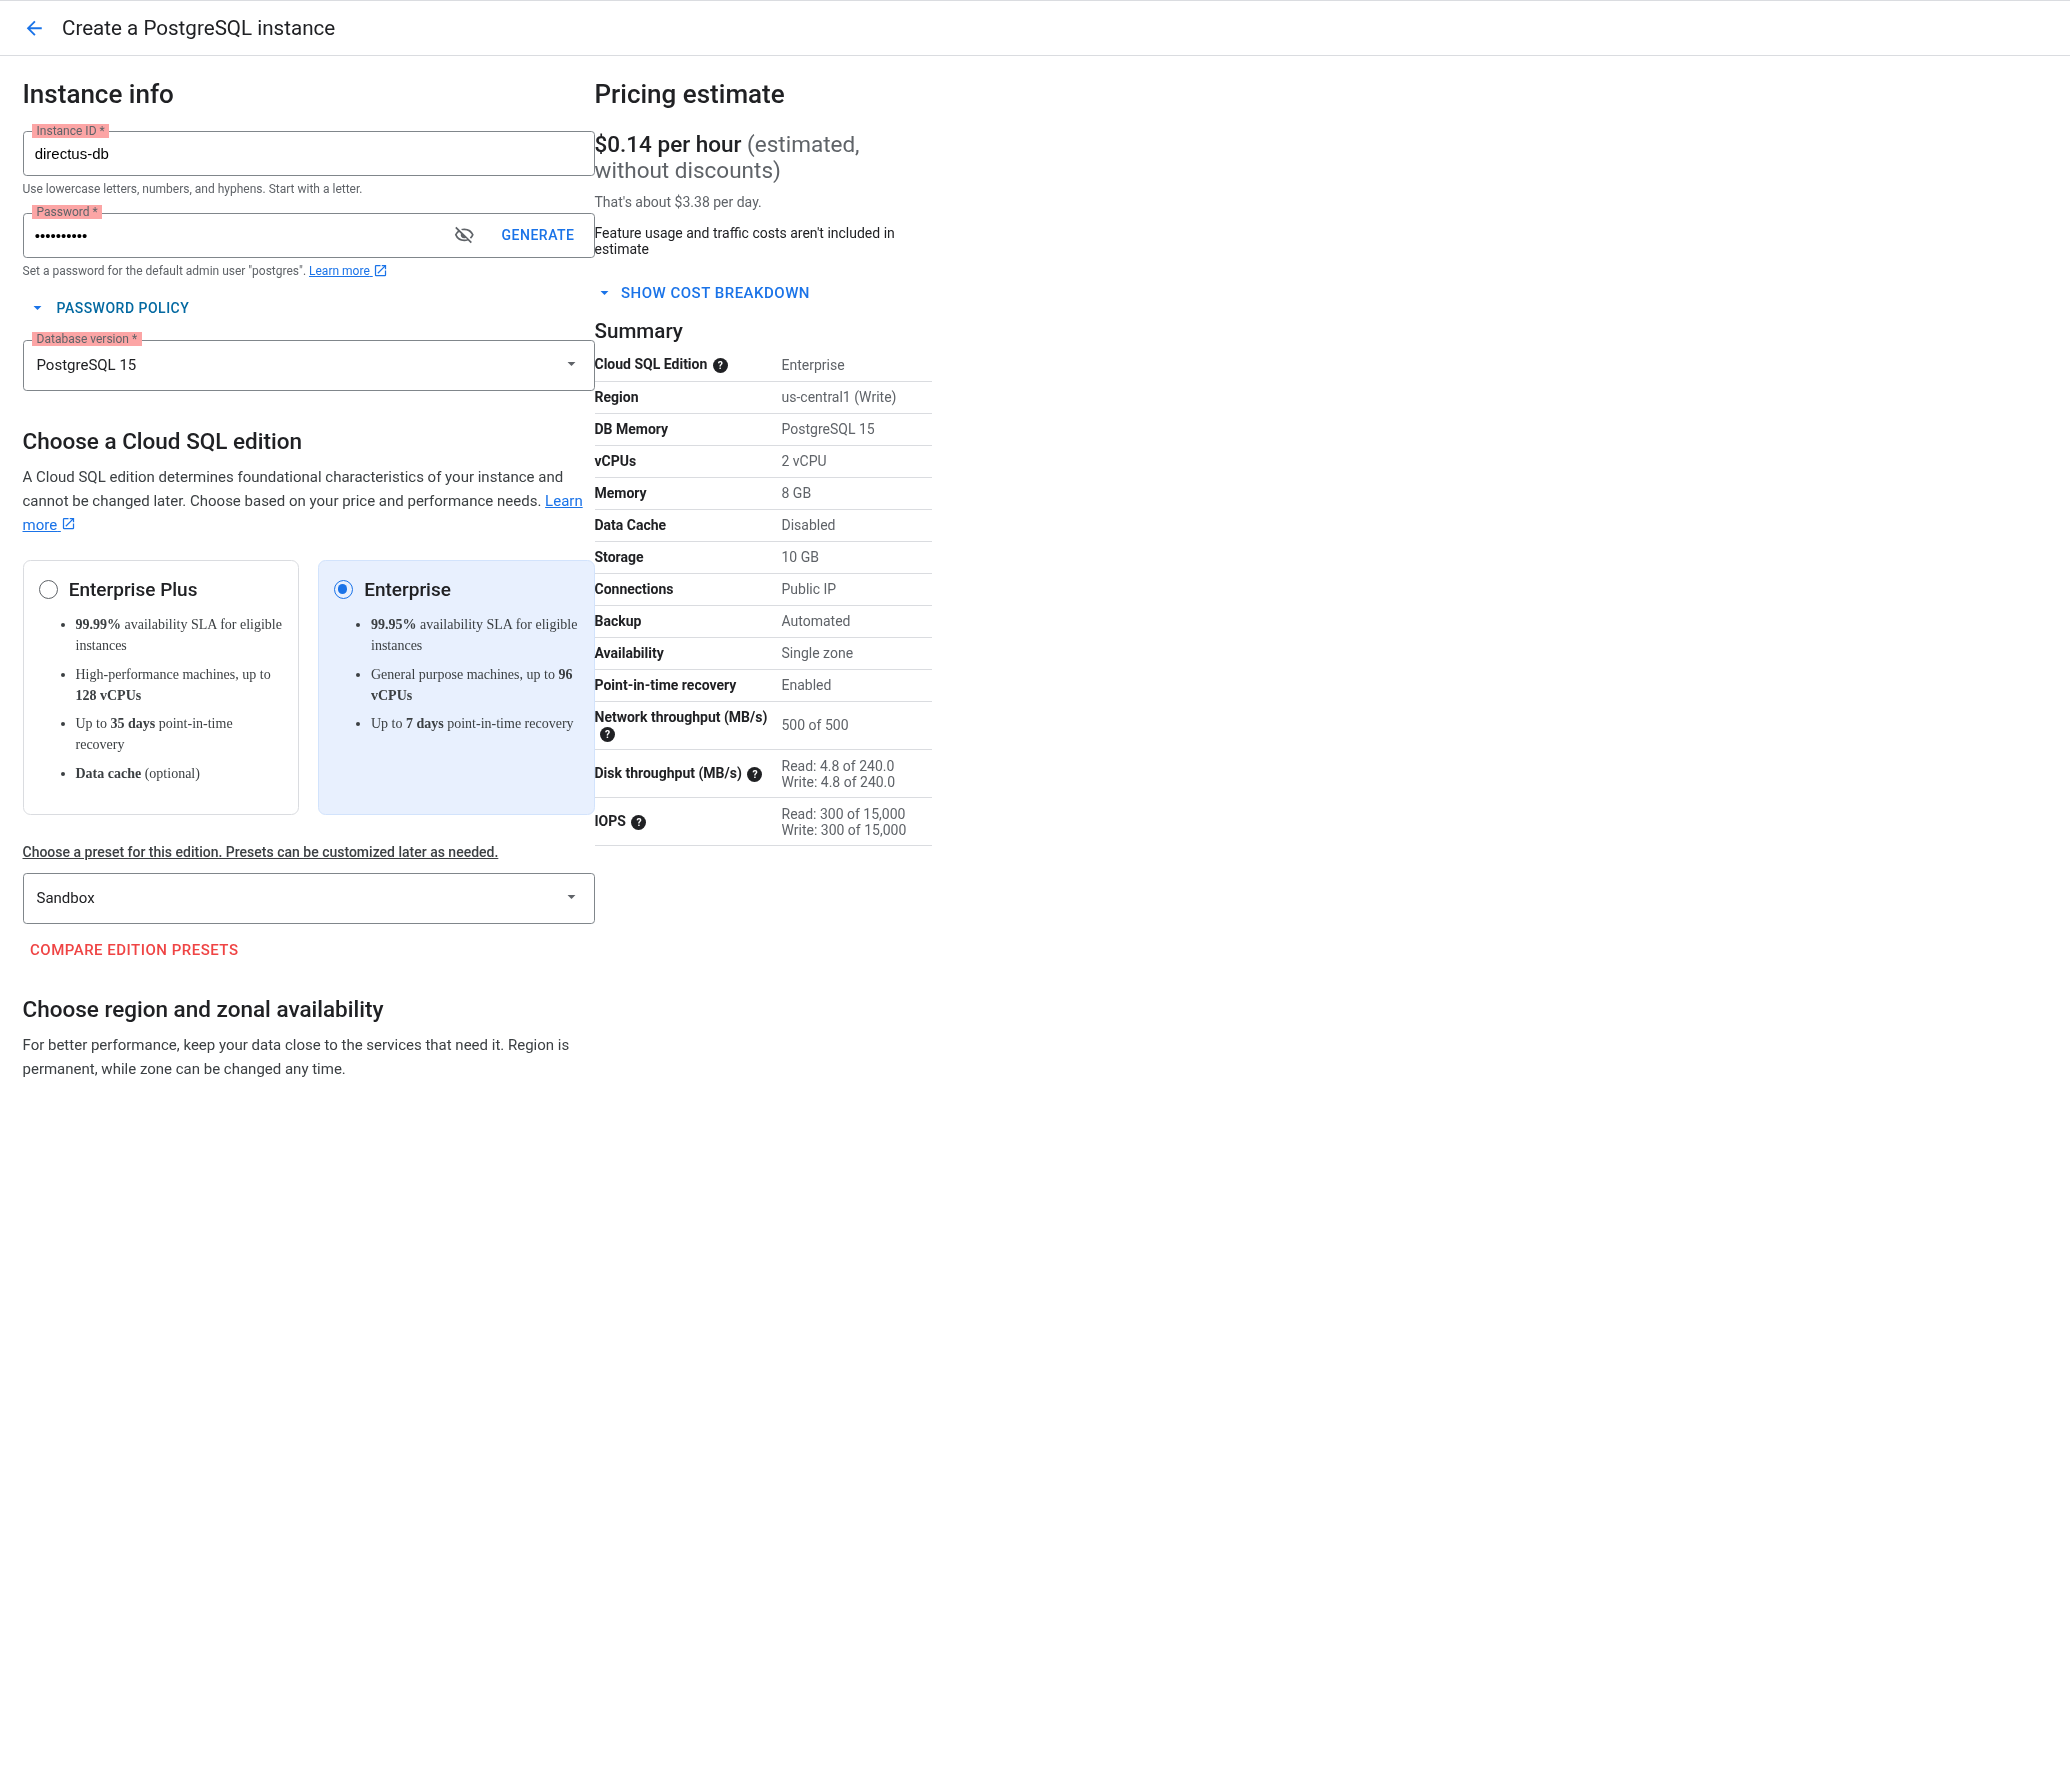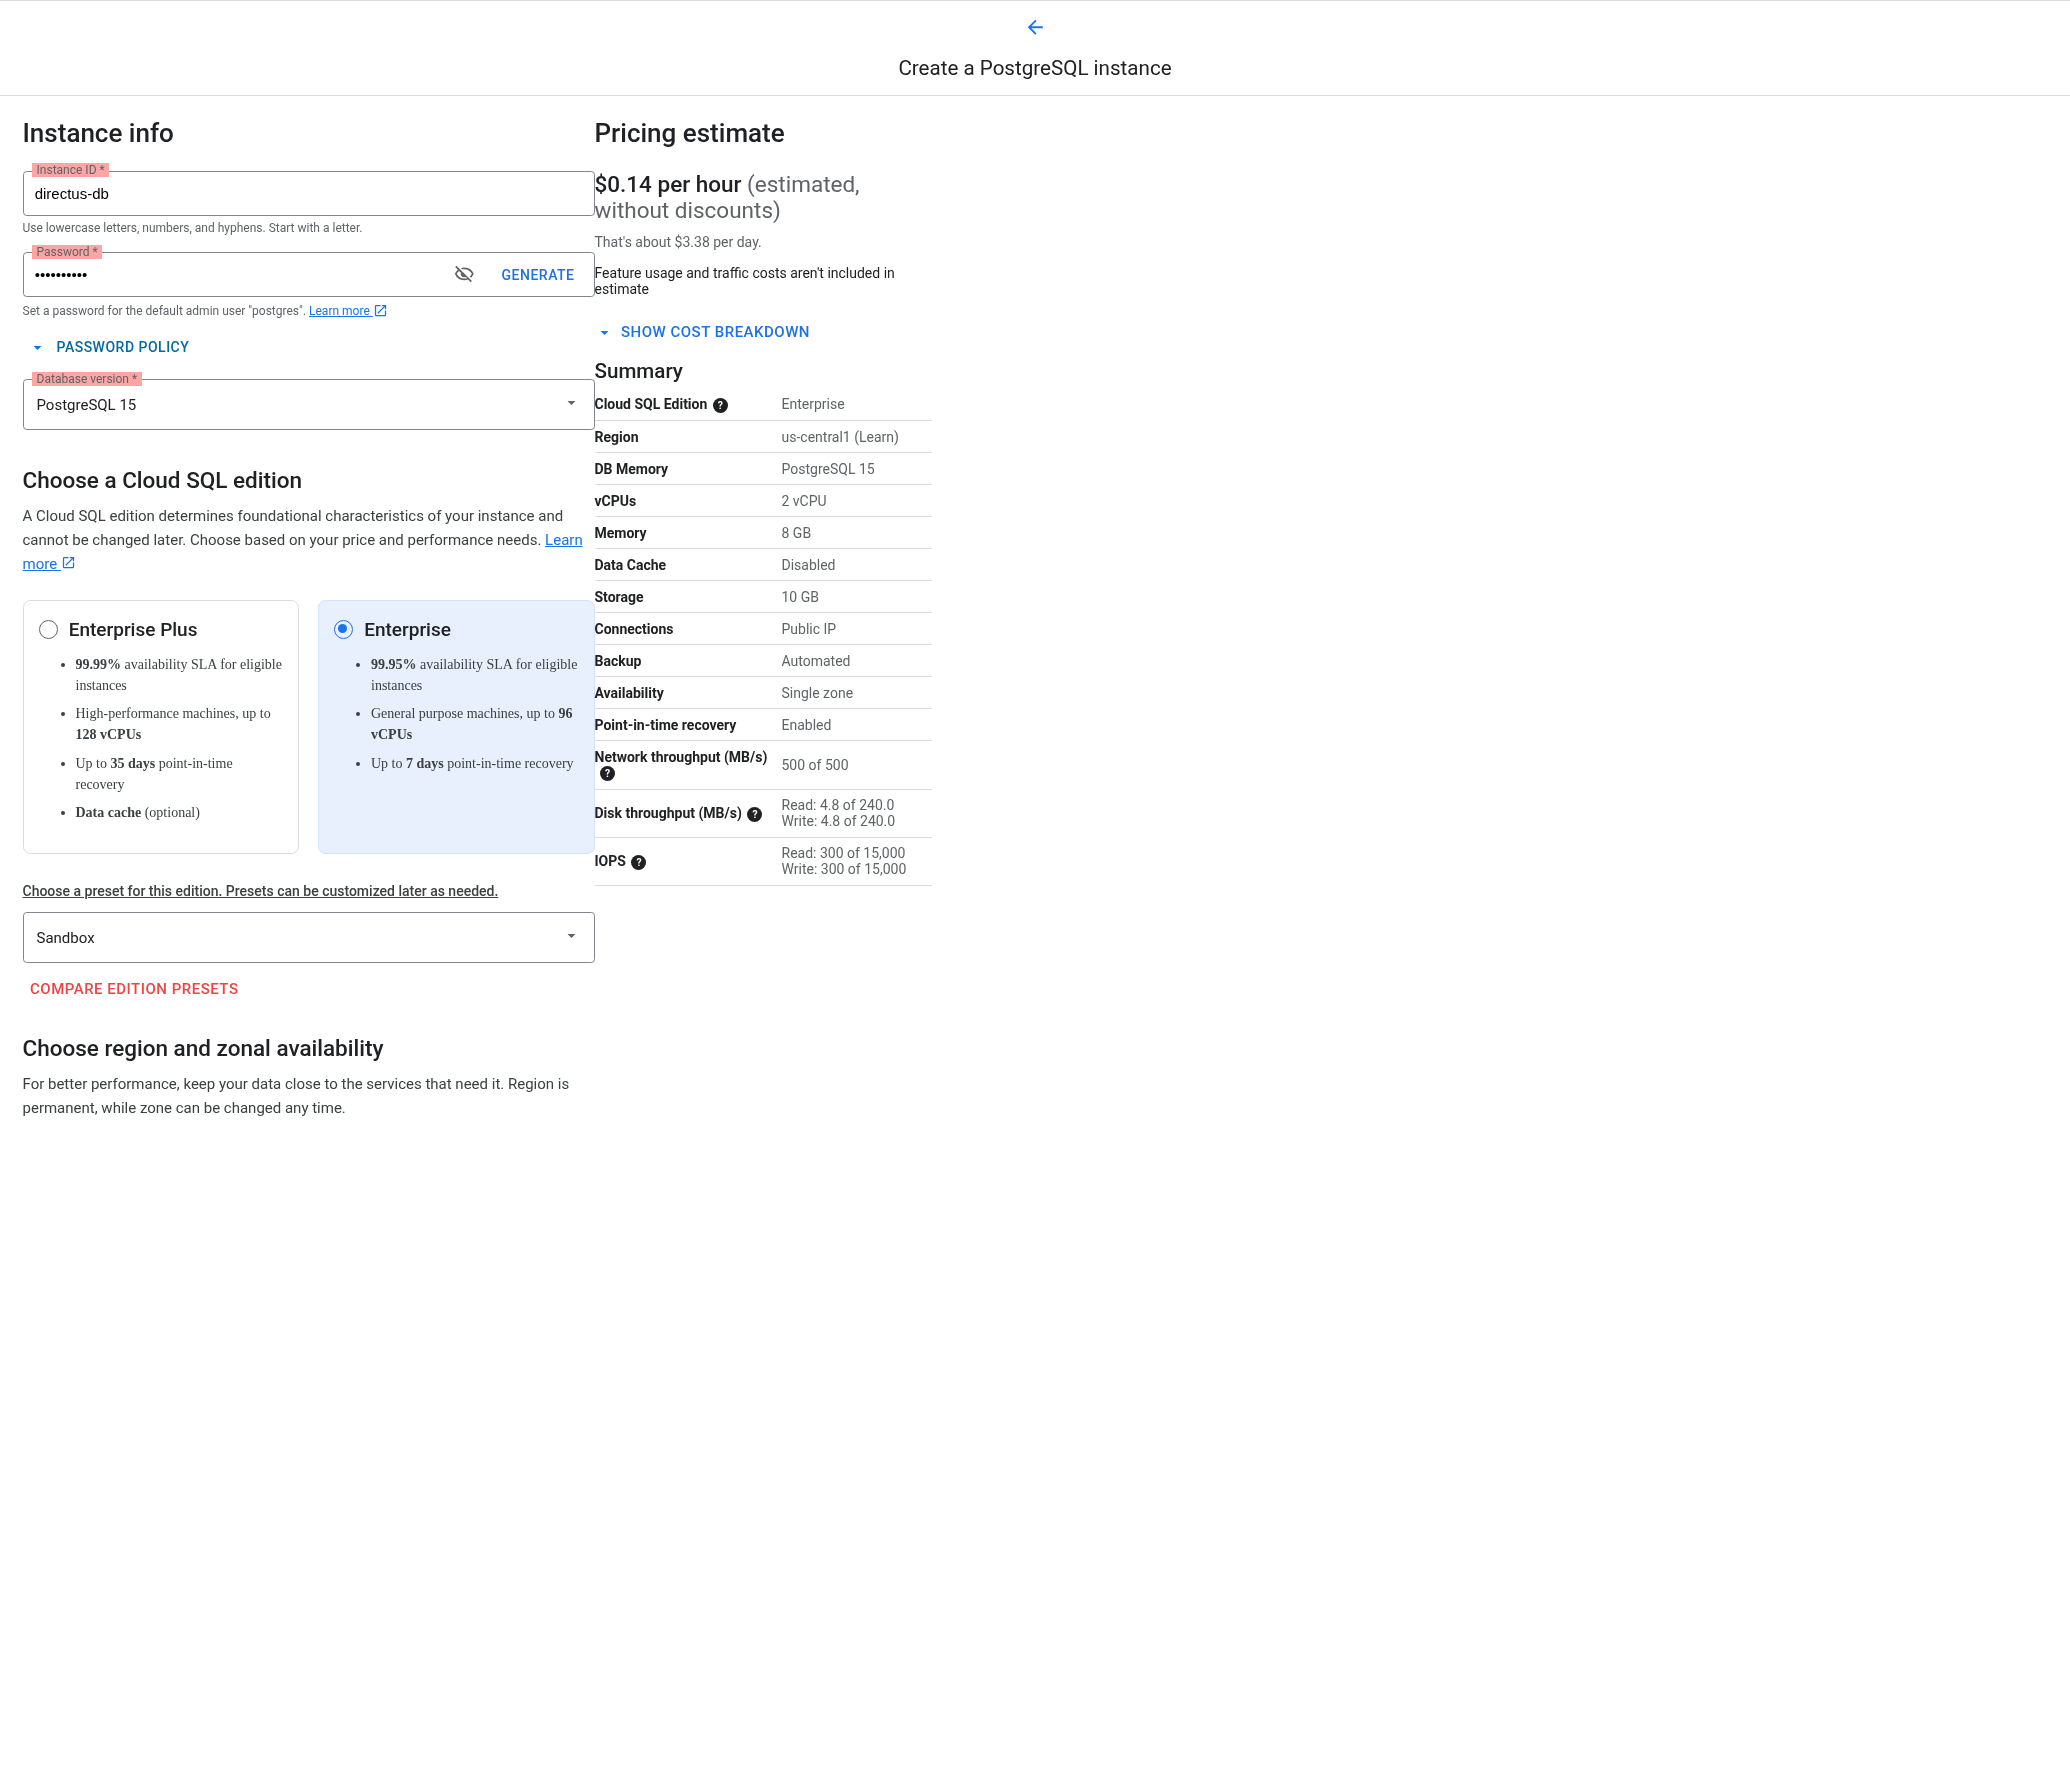--- a/index.html
+++ b/index.html
@@ -1,17 +1,17 @@
 <!DOCTYPE html>
 <html style="font-size:15px"><head>
   <meta charset="utf-8">
   <style>
     * { box-sizing: border-box; margin: 0; padding: 0; }
     body { font-family: 'Google Sans', Roboto, Arial, sans-serif; color: #202124; background: #fff; padding:0; }
-    .header-bar { display: flex; align-items: center; gap: 17px; padding: 15px 22.5px; border-bottom: 0.9px solid #dadce0; border-top: 0.9px solid #dadce0; flex-direction: column; }
+    .header-bar { display: flex; align-items: center; gap: 17px; padding: 15px 22.5px; border-bottom: 0.9px solid #dadce0; border-top: 0.9px solid #dadce0; }
     .back-arrow { width: 22.5px; height: 22.5px; cursor: pointer; display:flex; align-items:center; justify-content:center; }
     .back-arrow svg { fill: #1a73e8; }
     .header-title { font-size: 20.6px; font-weight: 400; color: #202124; }
     .content-wrap { display: flex; padding: 22.5px 22.5px; max-width:1199px;}
     .left-col { width: 572px; }
     .right-col { width: 337px; }
     h2.section-h { font-size: 26px; font-weight:500; margin-bottom: 22.5px; }
     h3.sub-h { font-size:22.5px; font-weight:500; margin-top:37px; margin-bottom:11.2px; }
     .field-wrap { position: relative; margin-bottom: 5.6px; }
     .field-label { position: absolute; top: -7.5px; left: 9.4px; background: #fca5a5; padding: 0 4.7px; font-size: 12px; color:#5f6368; }
@@ -177,21 +177,21 @@
     </div>
     <div class="summary-h">Summary</div>
     <table class="summary-table">
       <tbody>
           <tr>
             <td><span>Cloud SQL Edition</span><span class="help-icon">?</span></td>
             <td>Enterprise</td>
           </tr>
       <tr>
             <td>Region</td>
-            <td>us-central1 (Learn)</td>
+            <td>us-central1 (Write)</td>
           </tr>
       <tr>
             <td>DB Memory</td>
             <td>PostgreSQL 15</td>
           </tr>
       <tr>
             <td>vCPUs</td>
             <td>2 vCPU</td>
           </tr>
       <tr>

